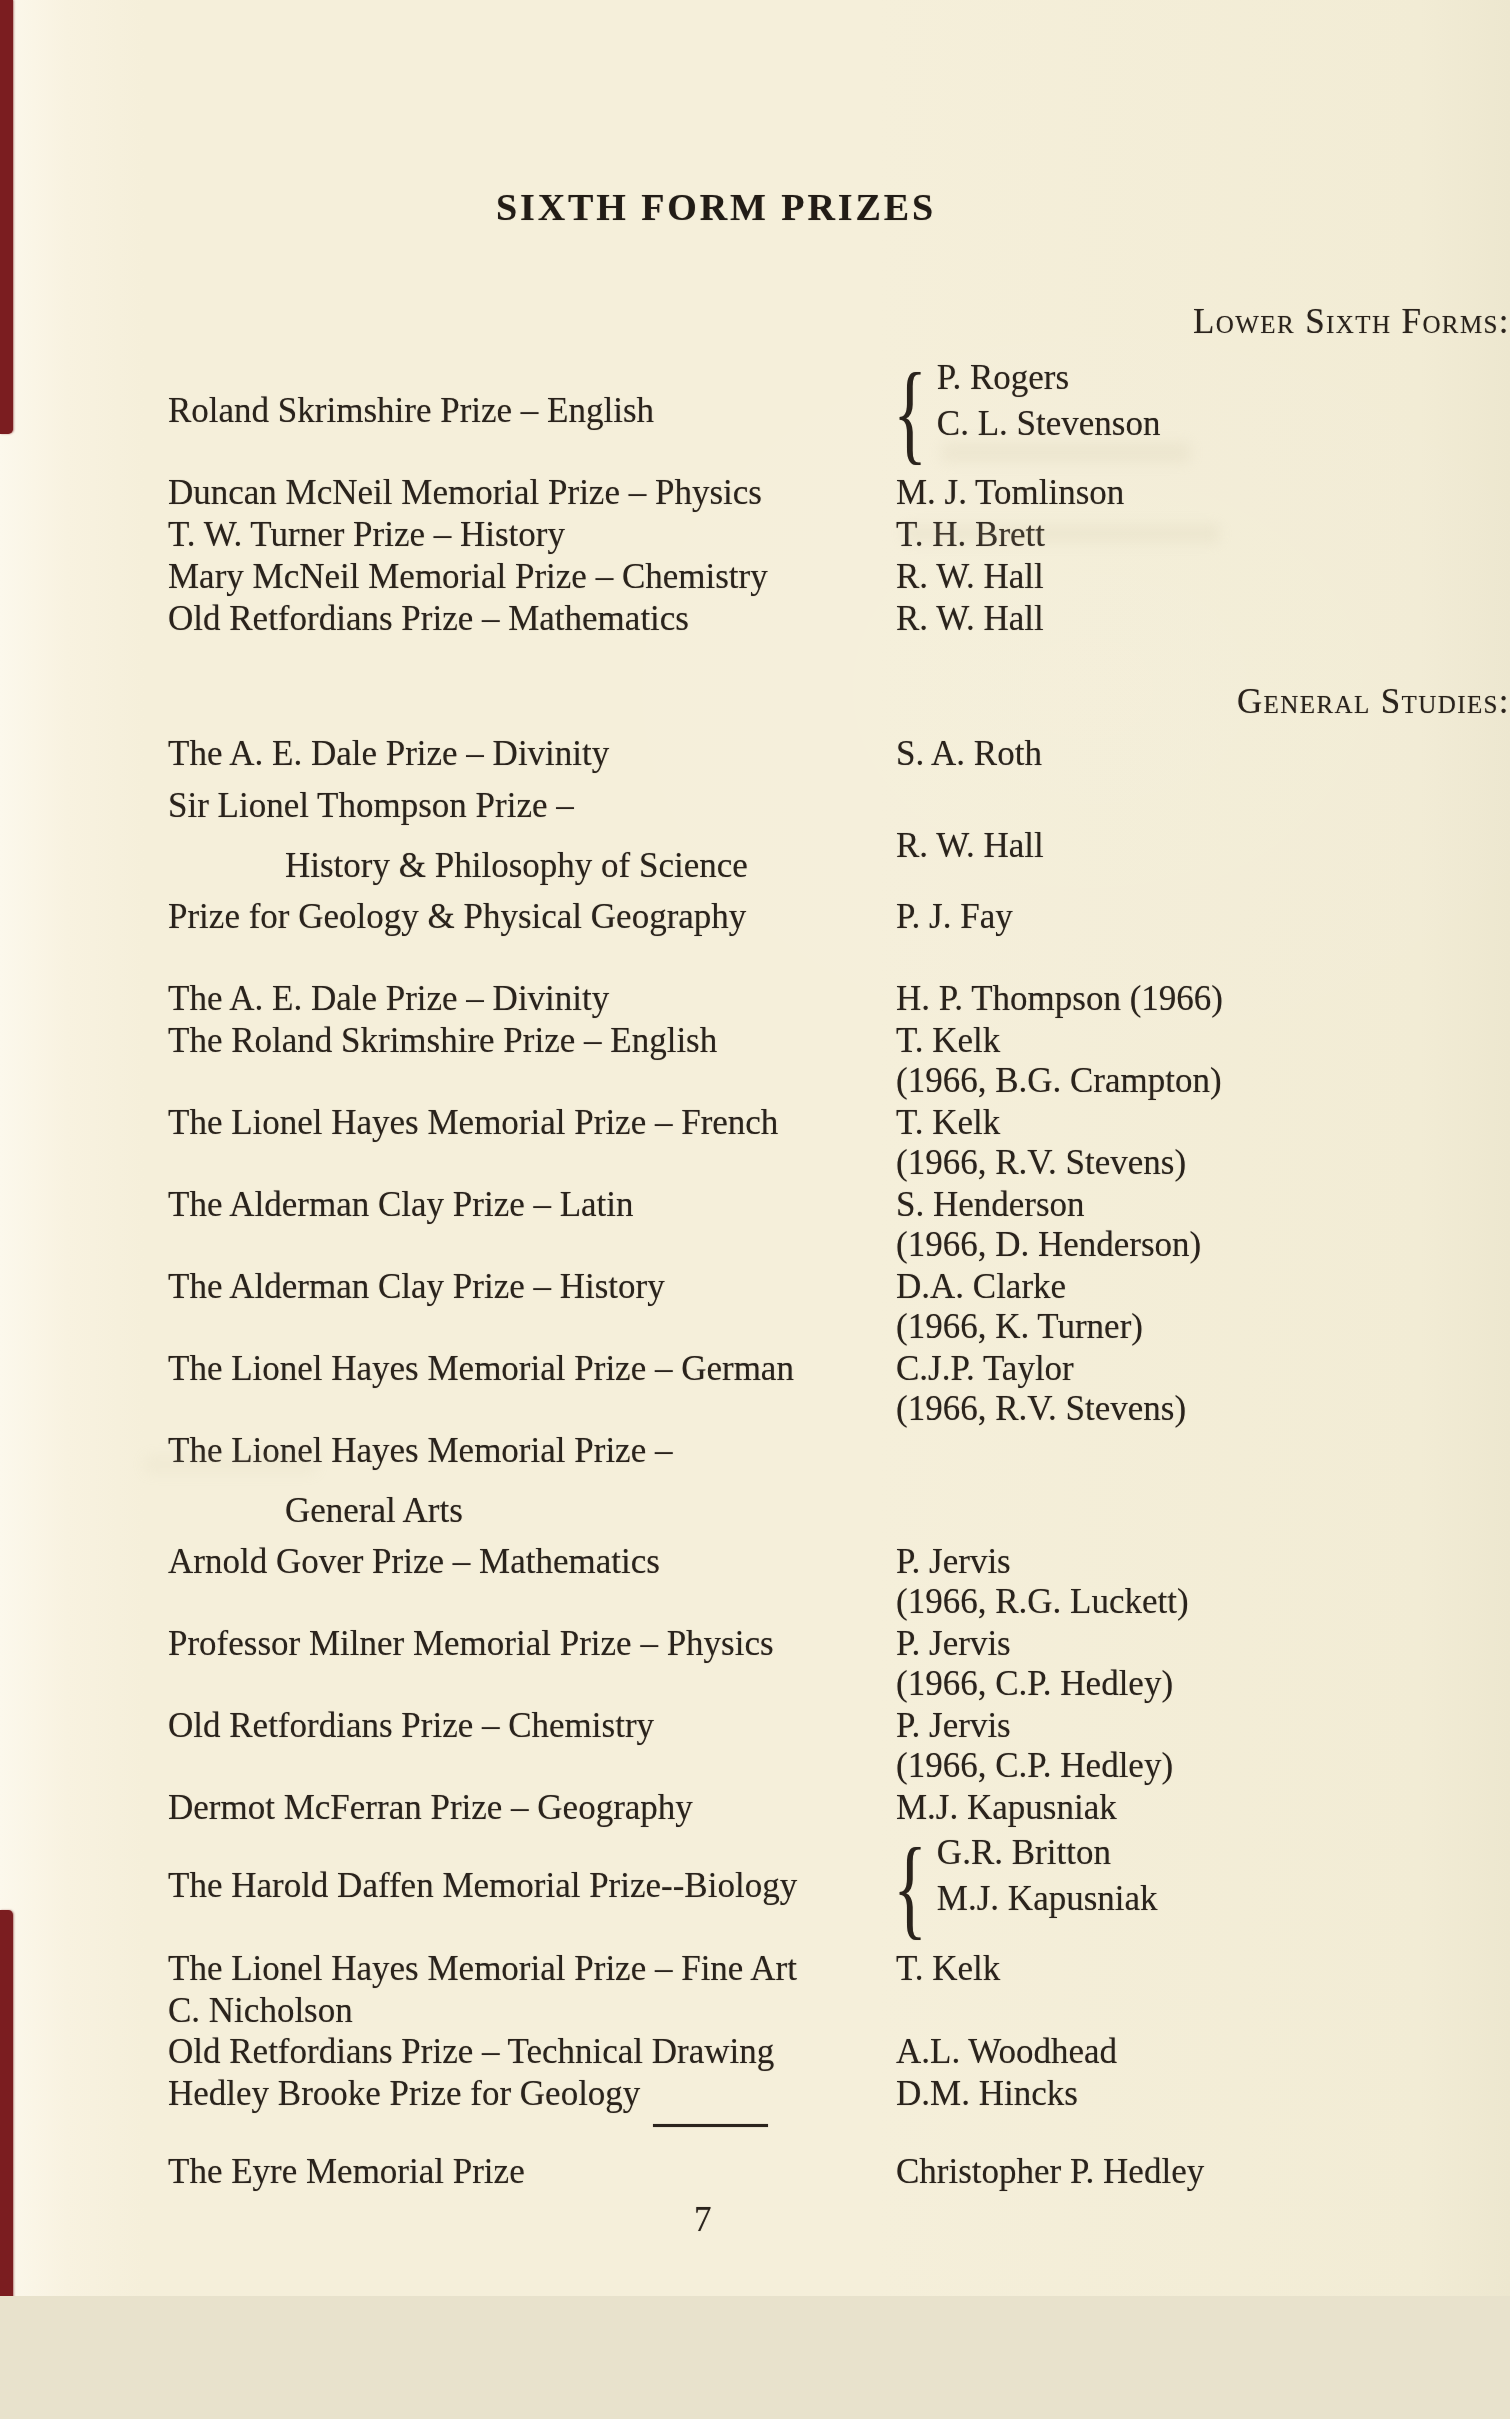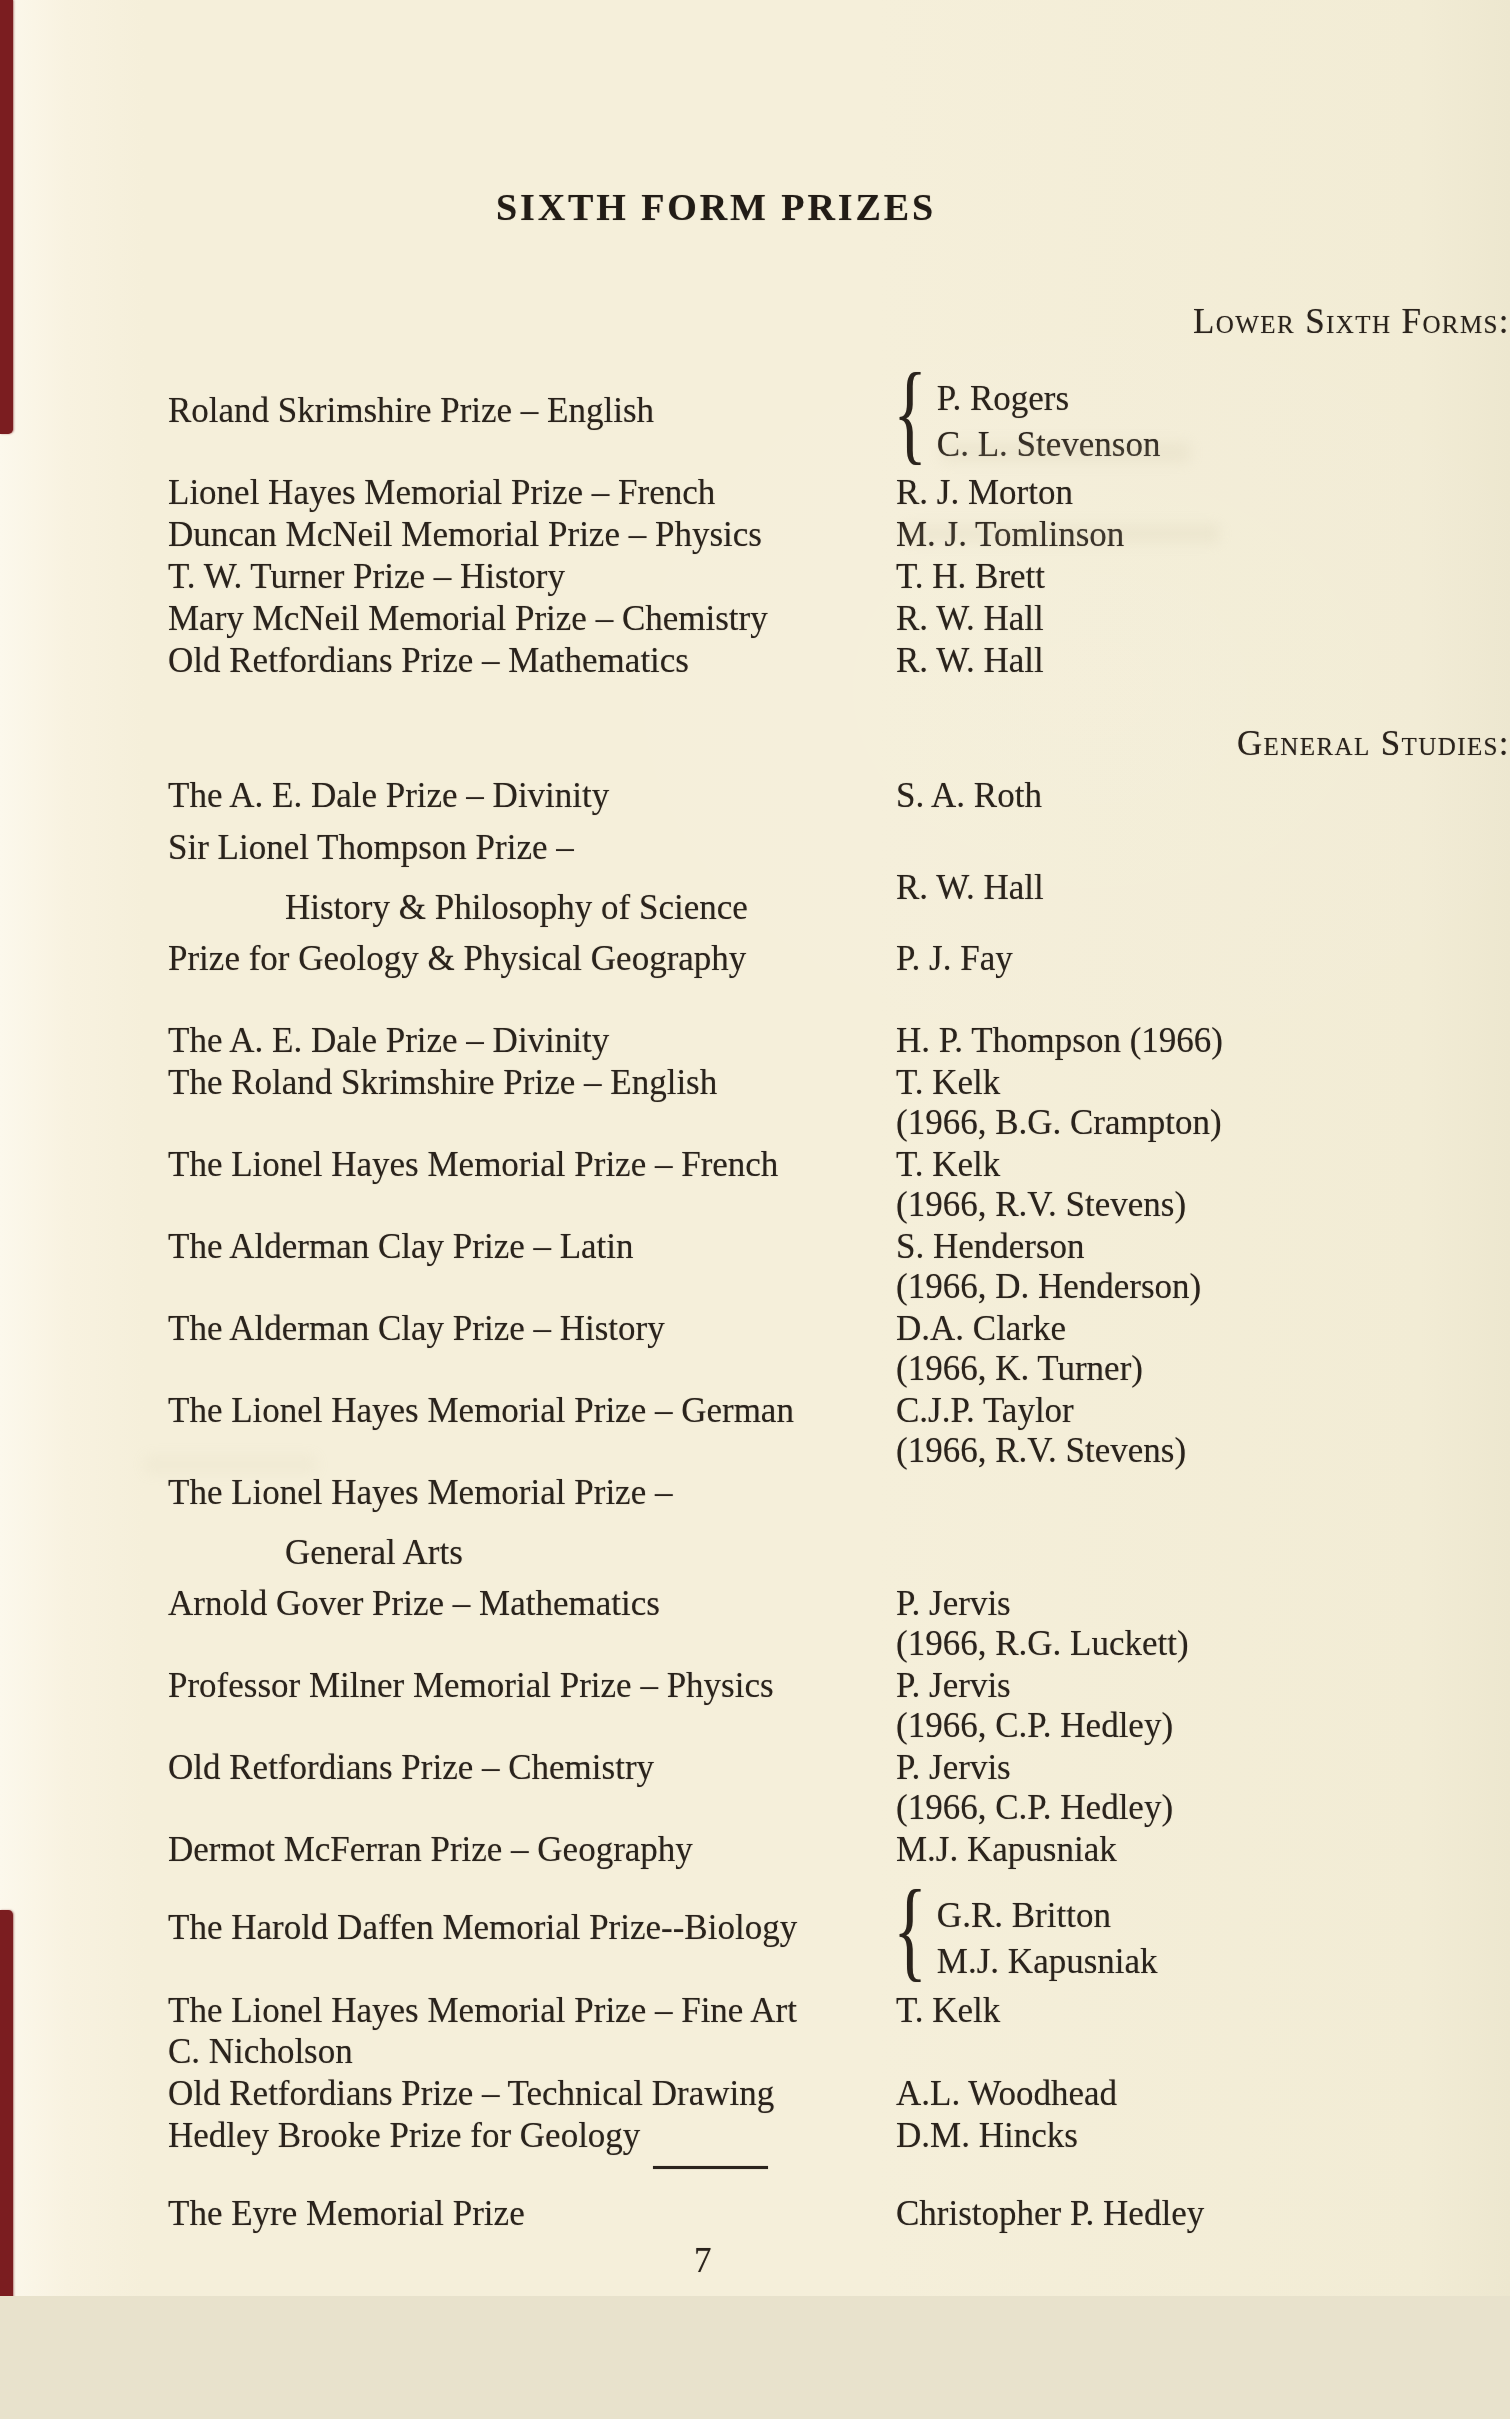--- a/index.html
+++ b/index.html
@@ -49,21 +49,21 @@
     display:flex;align-items:flex-start;
     margin:0 0 1.9px 168px;
     font-size:35px;line-height:40px;
   }
   .prize-label{flex:0 0 auto;min-width:728px;}
   .prize-label div{white-space:nowrap;}
   .label-line2{padding-left:117px;margin-top:20px;}
   .winners{flex:0 0 auto;}
   .winner{white-space:nowrap;}
   .winners.align2{padding-top:40px;}
-  .brace-row{align-items:flex-end;margin-bottom:5.8px;}
+  .brace-row{align-items:flex-start;margin-bottom:5.8px;}
   .brace-row .prize-label{align-self:center;}
   .brace-row .winners{line-height:46px;}
   .brace{
     flex:0 0 auto;
     font-size:113px;line-height:1;font-weight:normal;
     transform:scaleX(.62);transform-origin:center;
     margin:0 0 0 -13.4px;
     text-shadow:0 0 1px rgba(42,35,28,.4);
   }
   .twoline{margin-bottom:11.5px;}
@@ -96,28 +96,20 @@
             <div>Roland Skrimshire Prize – English</div>
           </div>
           <span class="brace">{</span>
           <div class="winners">
             <div class="winner">P. Rogers</div>
             <div class="winner">C. L. Stevenson</div>
           </div>
         </div>
         <div class="entry">
           <div class="prize-label">
-            <div>Lionel Hayes Memorial Prize – French</div>
-          </div>
-          <div class="winners">
-            <div class="winner">R. J. Morton</div>
-          </div>
-        </div>
-        <div class="entry">
-          <div class="prize-label">
             <div>Duncan McNeil Memorial Prize – Physics</div>
           </div>
           <div class="winners">
             <div class="winner">M. J. Tomlinson</div>
           </div>
         </div>
         <div class="entry">
           <div class="prize-label">
             <div>T. W. Turner Prize – History</div>
           </div>

